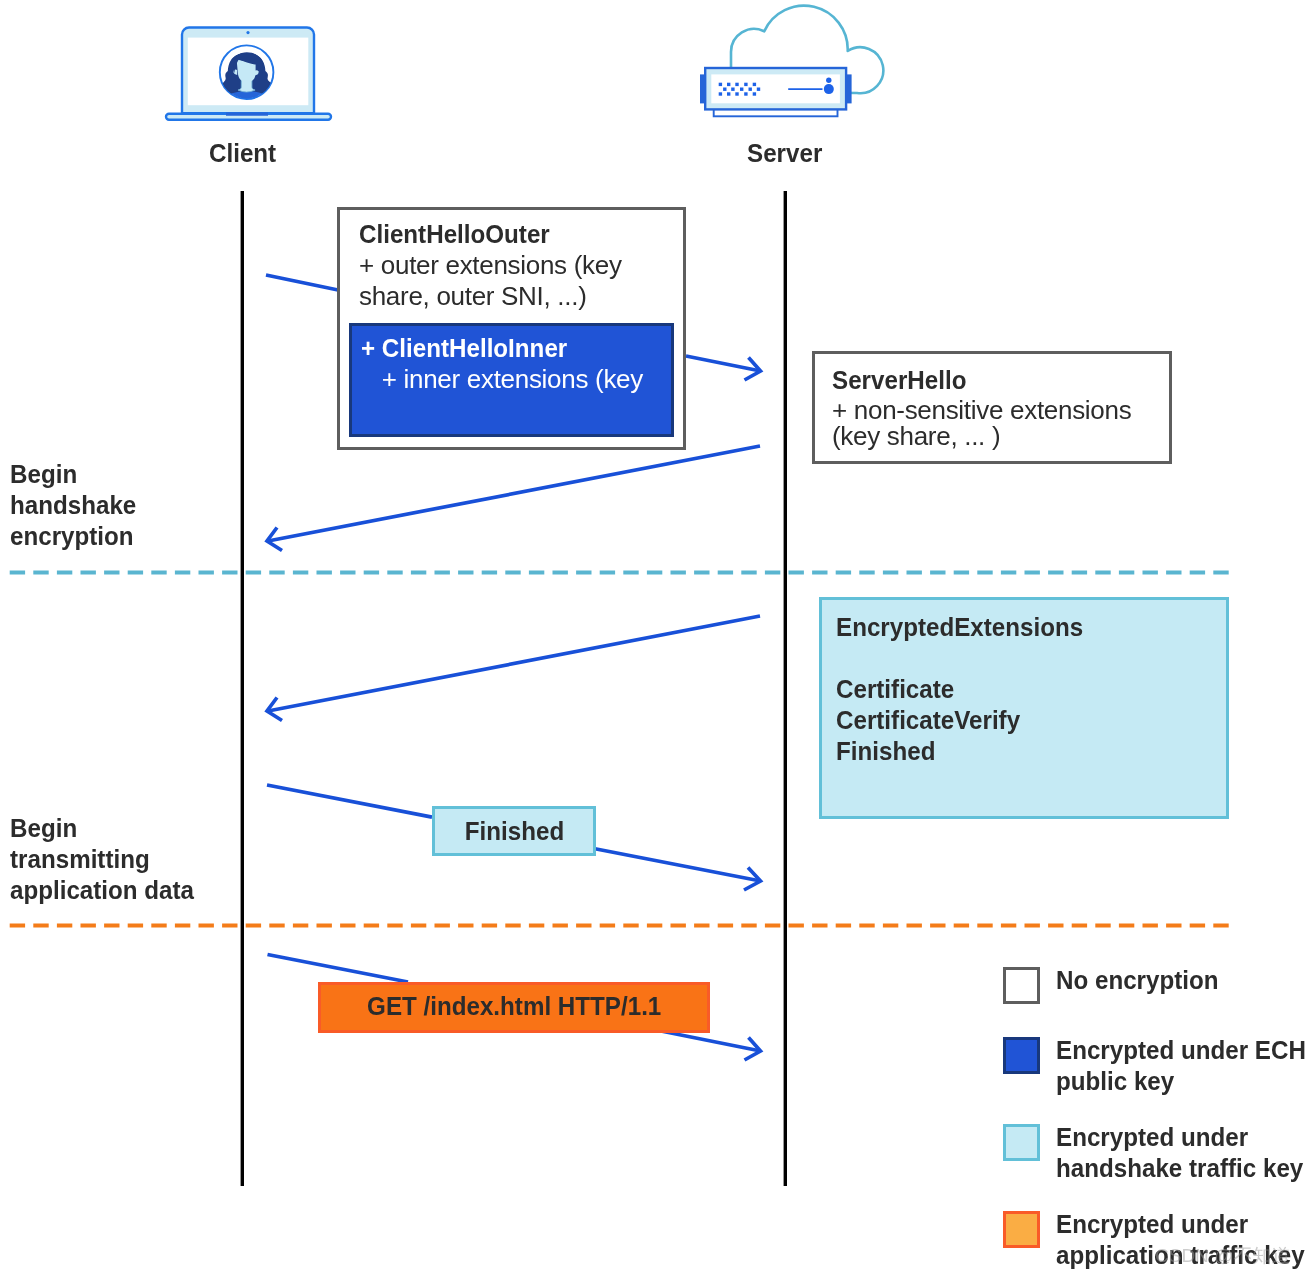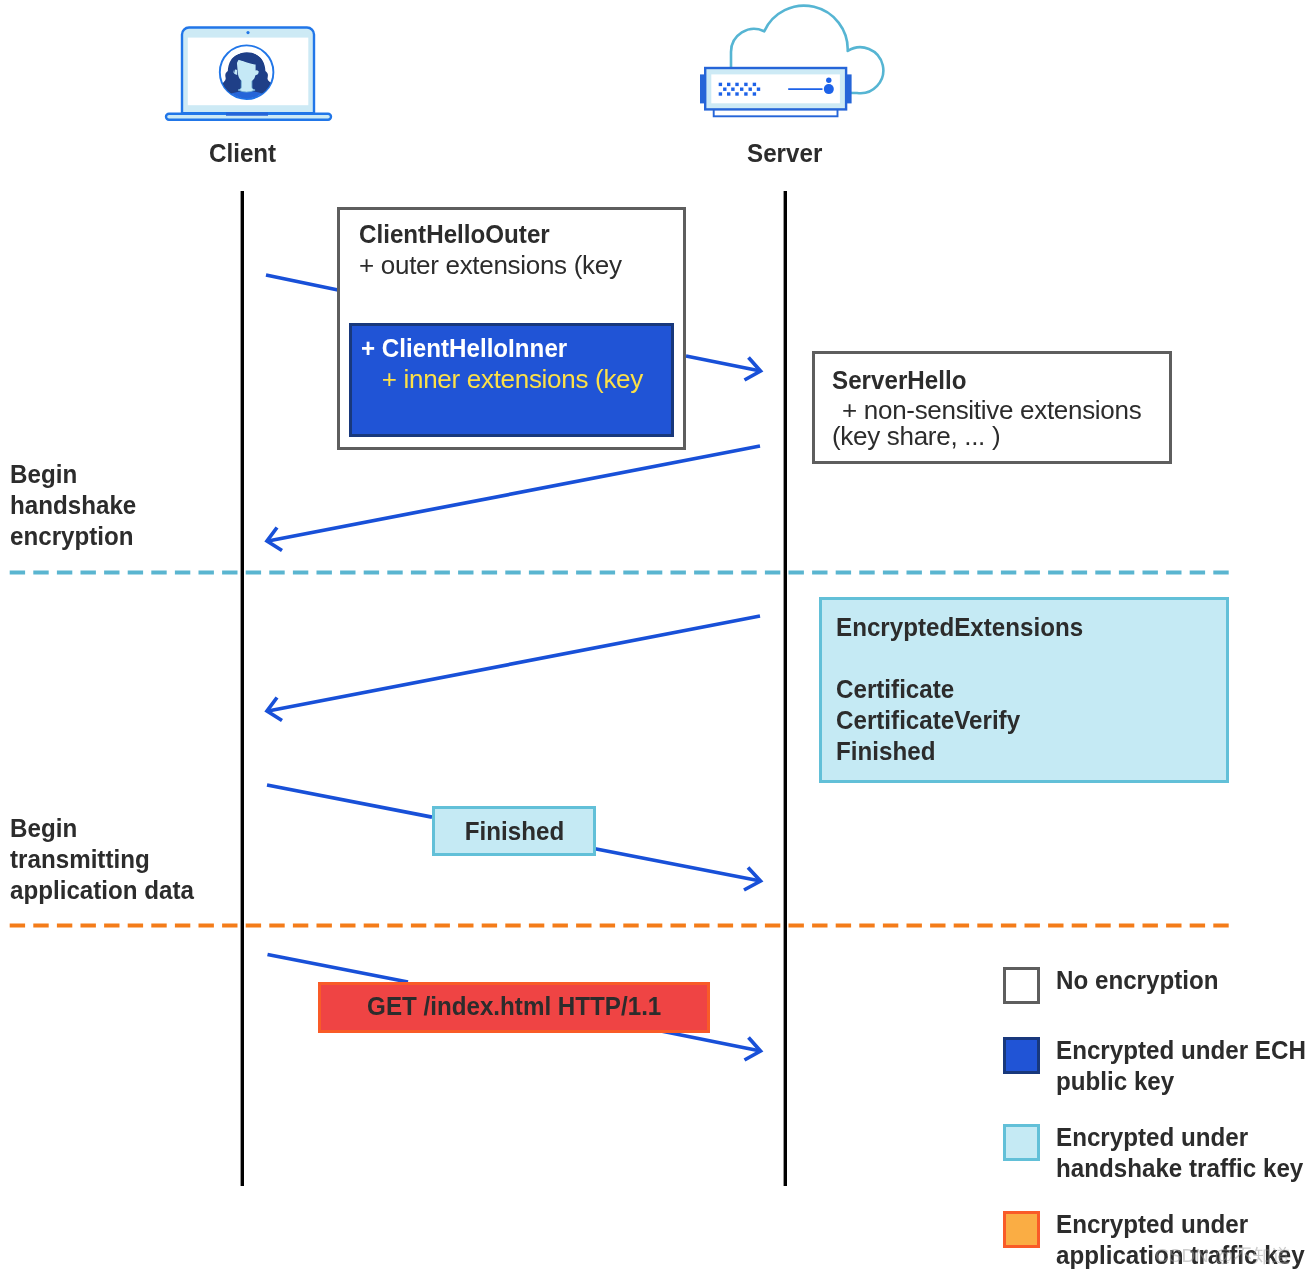--- a/index.html
+++ b/index.html
@@ -190,46 +190,47 @@
 </div>
 <div class="abs" style="left:10px;top:813px;">
   <div class="txt bold cond" style="position:static;">Begin</div>
   <div class="txt bold cond" style="position:static;">transmitting</div>
   <div class="txt bold cond" style="position:static;">application data</div>
 </div>
 
 <div class="box" style="left:337px;top:191px;width:349px;height:243px;border:3px solid #5e5e5e;background:#ffffff;margin-top:16px;">
   <div class="txt bold cond" style="left:19px;top:9px;">ClientHelloOuter</div>
   <div class="txt" style="left:19px;top:40px;">+ outer extensions (key</div>
+  <div class="txt" style="left:19px;top:71px;">share, outer SNI, ...)</div>
 
   <div class="box" style="left:9px;top:113px;width:325px;height:114px;border:3px solid #18387c;background:#2054d6;">
     <div class="txt bold cond" style="left:9px;top:7px;color:#ffffff;">+ ClientHelloInner</div>
-    <div class="txt" style="left:9px;top:38px;color:#fde047;">   + inner extensions (key</div>
+    <div class="txt" style="left:9px;top:38px;color:#ffffff;">   + inner extensions (key</div>
   </div>
 </div>
 
 <div class="box" style="left:812px;top:351px;width:360px;height:113px;border:3px solid #5e5e5e;background:#ffffff;">
   <div class="txt bold cond" style="left:17px;top:11px;">ServerHello</div>
-  <div class="txt" style="left:27px;top:41px;">+ non-sensitive extensions</div>
+  <div class="txt" style="left:17px;top:41px;">+ non-sensitive extensions</div>
   <div class="txt" style="left:17px;top:67px;">(key share, ... )</div>
 </div>
 
-<div class="box" style="left:819px;top:597px;width:410px;height:186px;border:3px solid #62c0d8;background:#c5eaf4;">
+<div class="box" style="left:819px;top:597px;width:410px;height:222px;border:3px solid #62c0d8;background:#c5eaf4;">
   <div class="txt bold cond" style="left:14px;top:12px;">EncryptedExtensions</div>
   <div class="txt bold cond" style="left:14px;top:74px;">Certificate</div>
   <div class="txt bold cond" style="left:14px;top:105px;">CertificateVerify</div>
   <div class="txt bold cond" style="left:14px;top:136px;">Finished</div>
 </div>
 
 <div class="box" style="left:432px;top:806px;width:164px;height:50px;border:3px solid #62c0d8;background:#c5eaf4;
             display:flex;align-items:center;justify-content:center;">
   <div class="txt bold condc" style="position:static;">Finished</div>
 </div>
 
-<div class="box" style="left:318px;top:982px;width:392px;height:51px;border:3px solid #f95b28;background:#ef4444;
+<div class="box" style="left:318px;top:982px;width:392px;height:51px;border:3px solid #f95b28;background:#f97316;
             display:flex;align-items:center;justify-content:center;padding-bottom:2px;">
   <div class="txt bold condc" style="position:static;">GET /index.html HTTP/1.1</div>
 </div>
 
 <div class="abs" style="left:1003px;top:967px;">
   <div class="abs" style="left:0;top:0;">
     <div class="abs" style="left:0;top:0;width:37px;height:37px;box-sizing:border-box;background:#ffffff;border:3px solid #5e5e5e;"></div>
     <div class="txt bold cond" style="left:53px;top:-2px;">No encryption</div>
   </div>
   <div class="abs" style="left:0;top:70px;">

